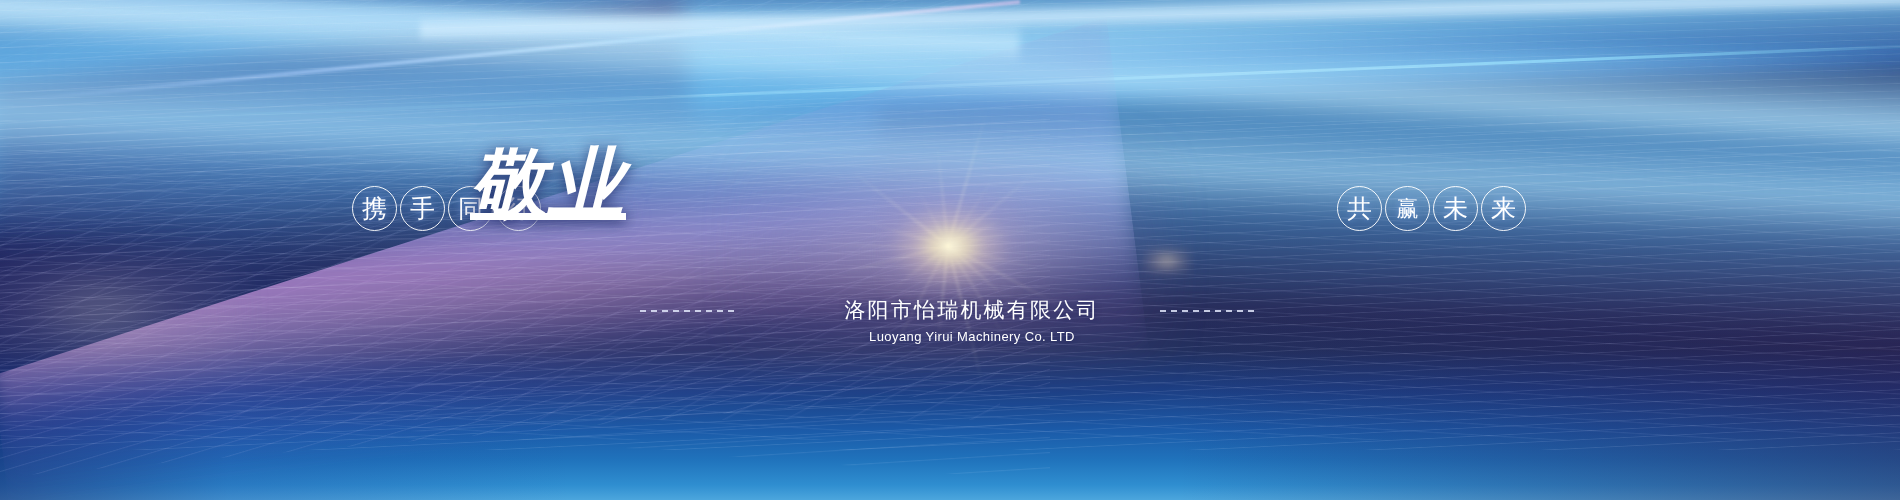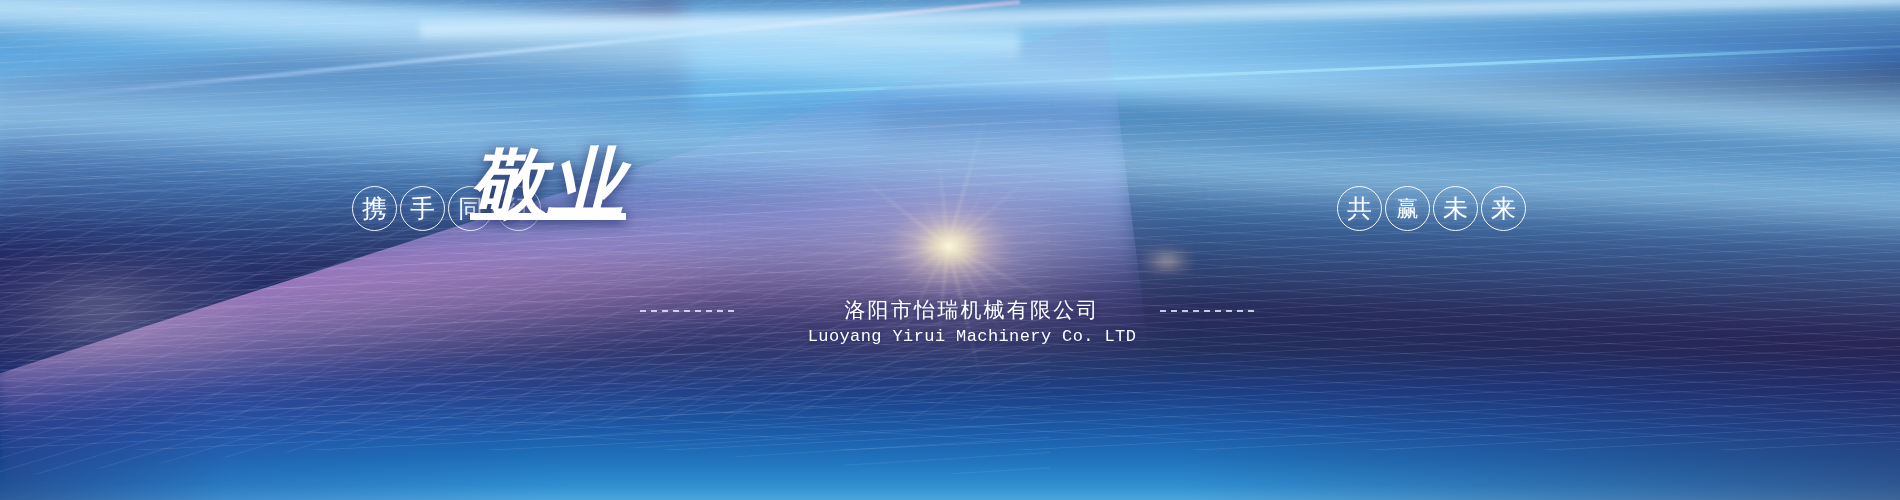--- a/index.html
+++ b/index.html
@@ -357,24 +357,24 @@
     padding-left:44px;
   }
   #company-cn{
     font-size:21px;
     letter-spacing:2.2px;
     line-height:28px;
     font-family:"DejaVu Sans","Liberation Sans",sans-serif;
     text-shadow:0 1px 6px rgba(20,30,90,.8);
   }
   #company-en{
-    font-size:17px;
+    font-size:13px;
     letter-spacing:.4px;
     line-height:25px;
-    font-family:Liberation Mono, monospace;
+    font-family:Liberation Sans, sans-serif;
     text-shadow:0 1px 6px rgba(20,30,90,.8);
   }
   .dash{
     position:absolute;
     top:310px;
     height:2px;
     width:98px;
     background:repeating-linear-gradient(
       to right,
       rgba(225,230,250,.85) 0px,

